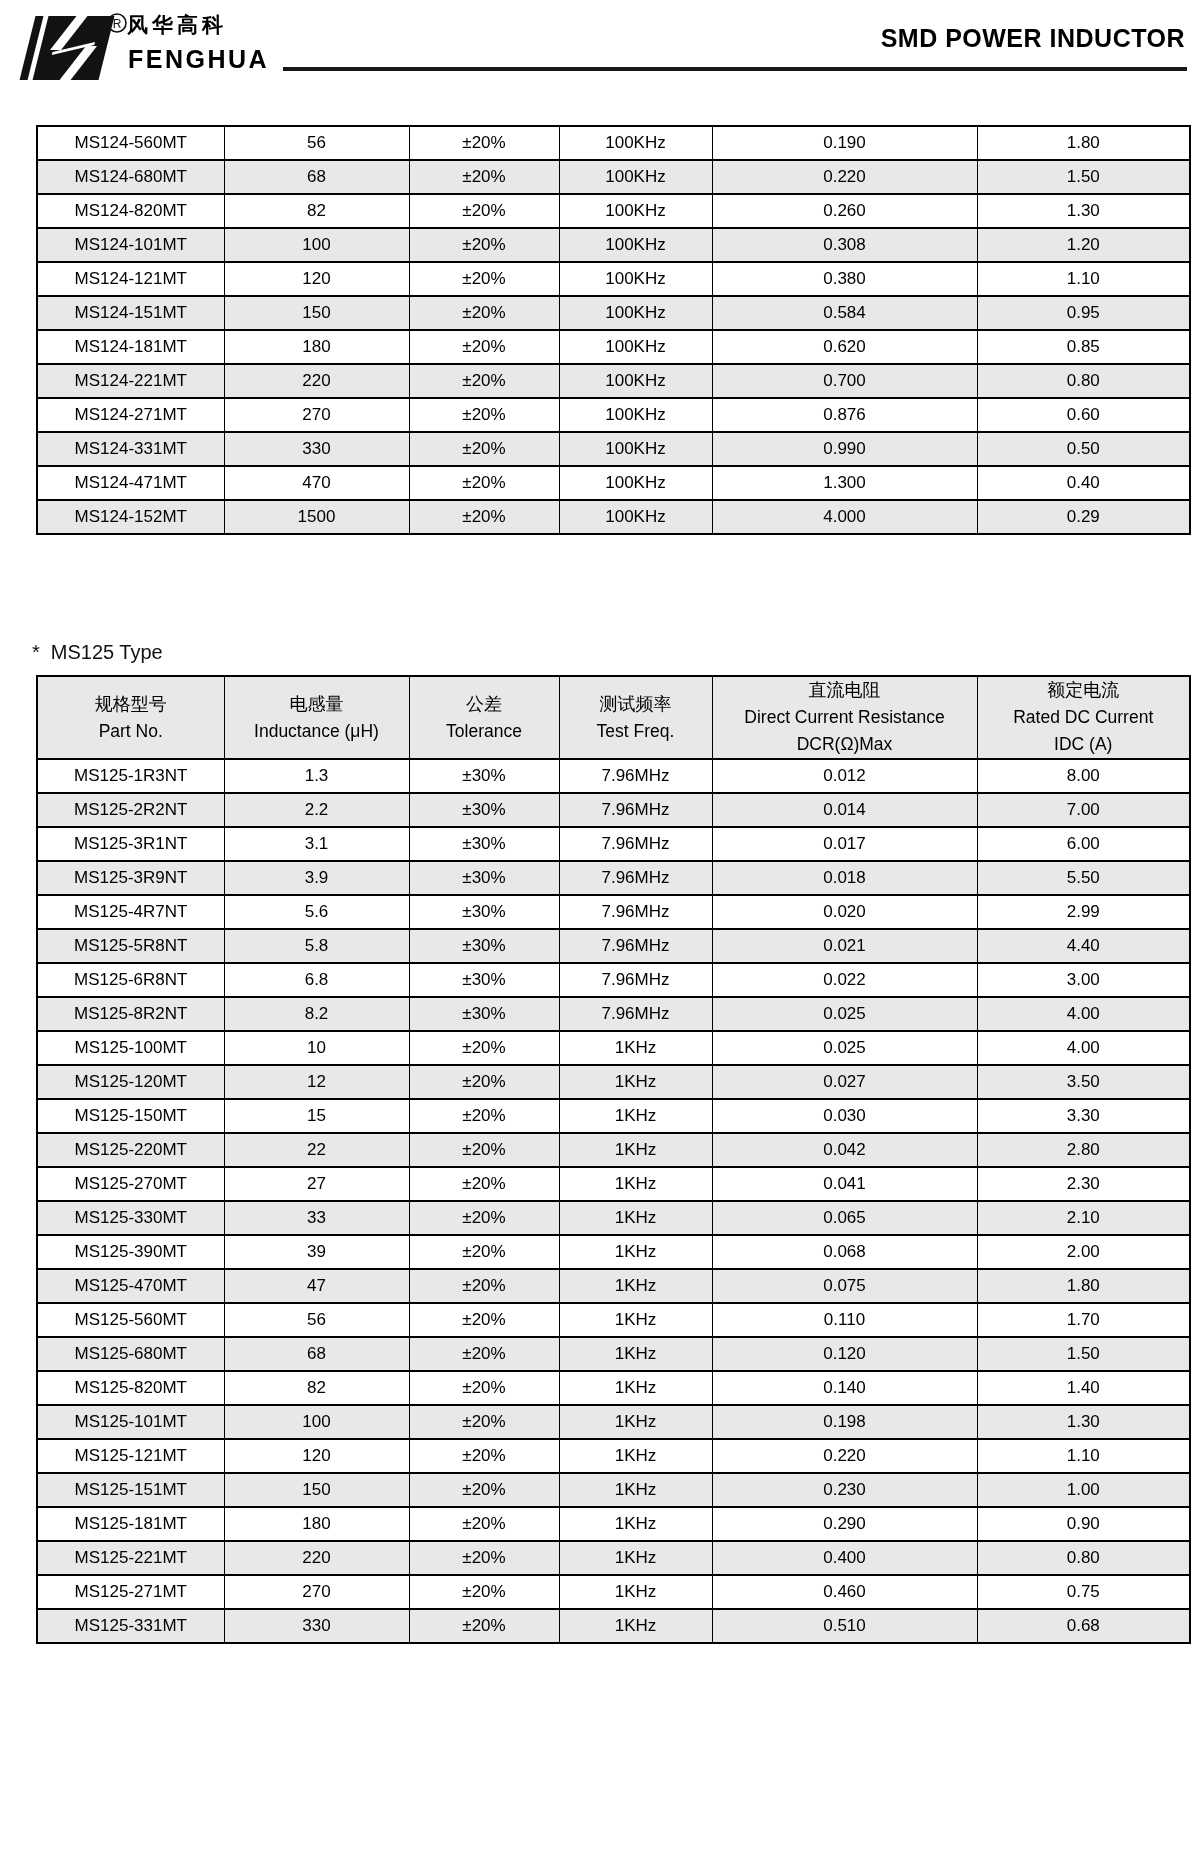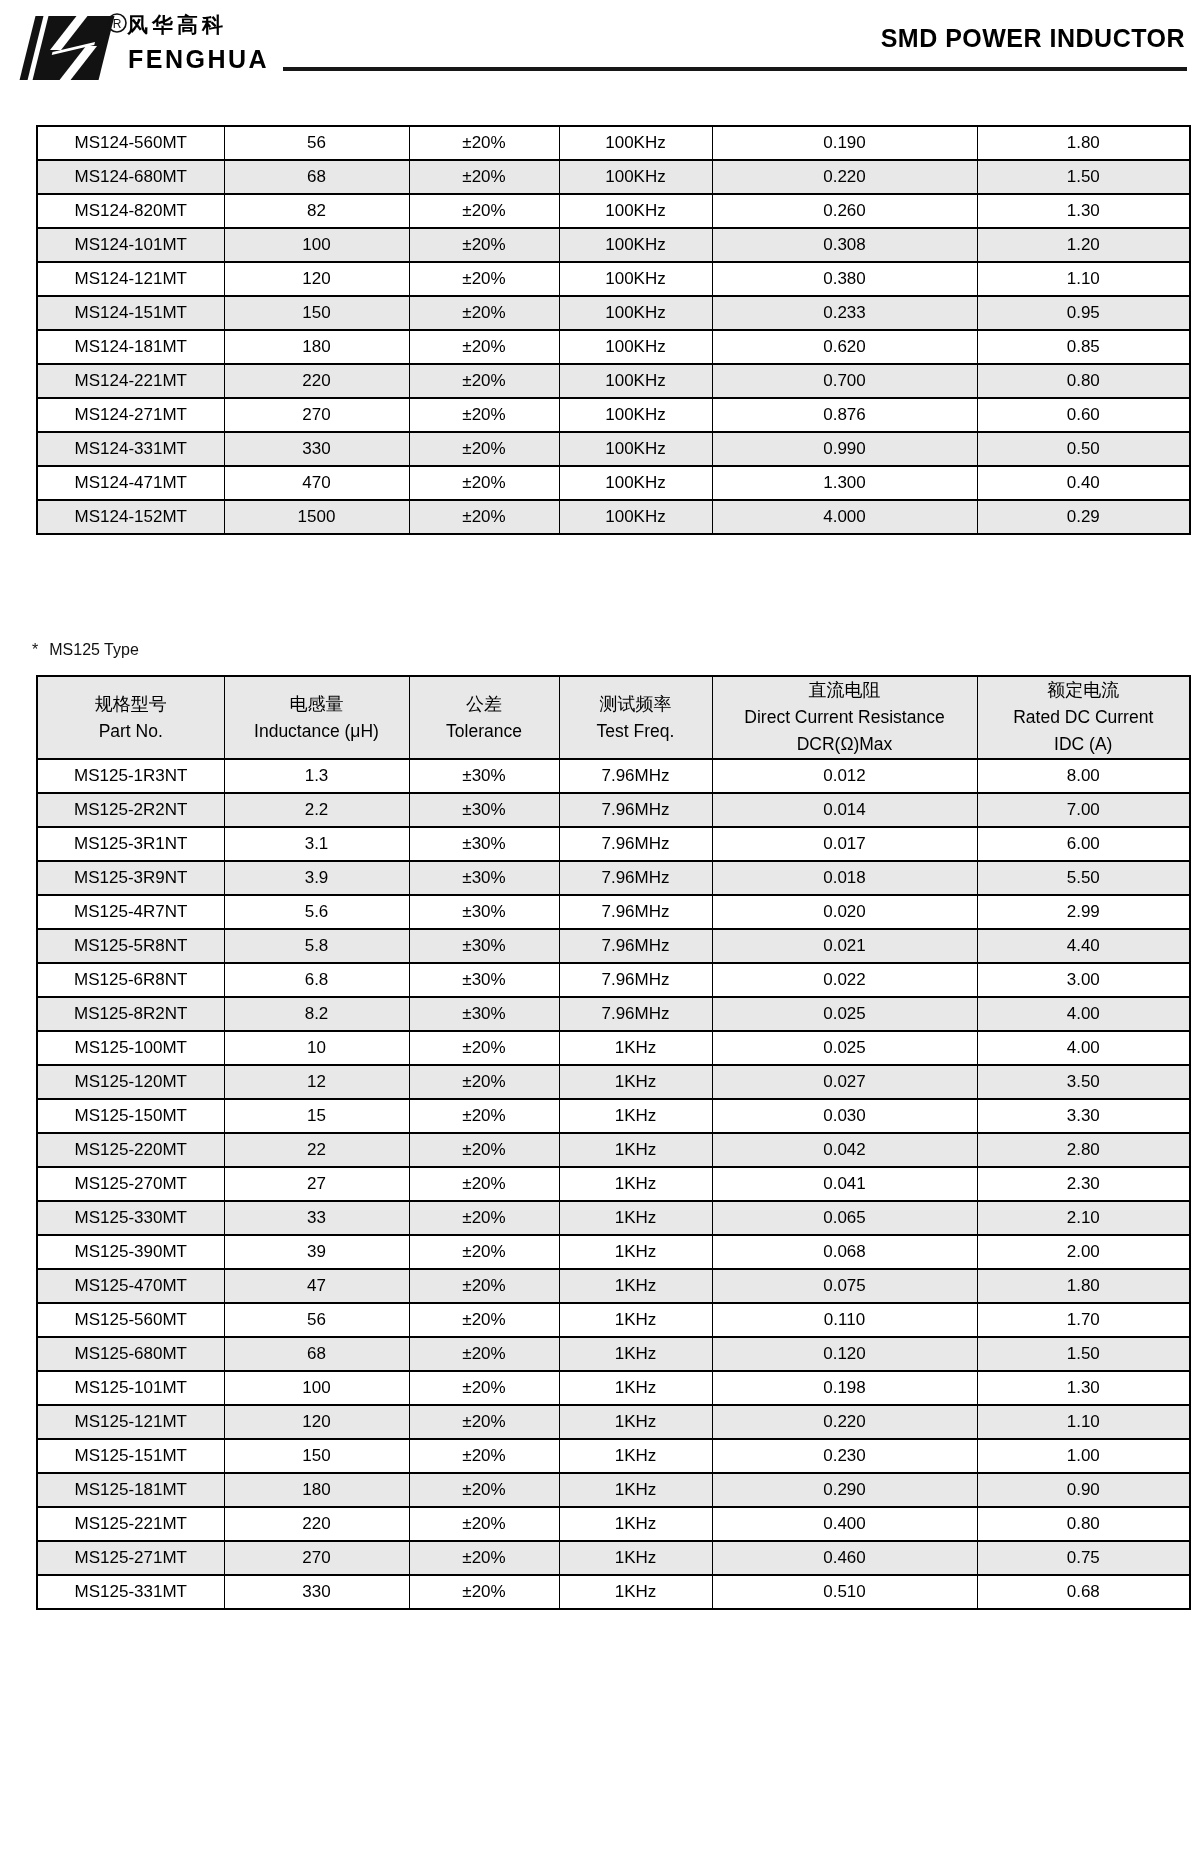--- a/index.html
+++ b/index.html
@@ -22,21 +22,21 @@
     border:1.5px solid #000;border-top:2px solid #000;border-bottom:2px solid #000;
     text-align:center;vertical-align:middle;padding:0;
     font-size:17px;font-weight:normal;color:#000;background:#fff;
   }
   tbody tr{height:34px;}
   tbody tr:nth-child(even) td{background:#e8e8e8;}
   thead tr{height:82px;}
   thead th{background:#e8e8e8;font-size:17.5px;line-height:27px;}
   thead th .cn{font-size:18px;}
   
-  .section-label{position:absolute;left:32px;top:641px;font-size:16px;color:#111;}
+  .section-label{position:absolute;left:32px;top:641px;font-size:20px;color:#111;}
   .section-label .txt{margin-left:11px;}
 </style>
 </head>
 <body>
 
 <div class="page">
 
   <div class="logo-mark">
     <svg width="112" height="80" viewBox="0 0 112 80">
       <g transform="skewX(-14) translate(18,0)">
@@ -103,21 +103,21 @@
           <td>±20%</td>
           <td>100KHz</td>
           <td>0.380</td>
           <td>1.10</td>
         </tr>
         <tr>
           <td>MS124-151MT</td>
           <td>150</td>
           <td>±20%</td>
           <td>100KHz</td>
-          <td>0.233</td>
+          <td>0.584</td>
           <td>0.95</td>
         </tr>
         <tr>
           <td>MS124-181MT</td>
           <td>180</td>
           <td>±20%</td>
           <td>100KHz</td>
           <td>0.620</td>
           <td>0.85</td>
         </tr>
@@ -346,20 +346,28 @@
         </tr>
         <tr>
           <td>MS125-680MT</td>
           <td>68</td>
           <td>±20%</td>
           <td>1KHz</td>
           <td>0.120</td>
           <td>1.50</td>
         </tr>
         <tr>
+          <td>MS125-820MT</td>
+          <td>82</td>
+          <td>±20%</td>
+          <td>1KHz</td>
+          <td>0.140</td>
+          <td>1.40</td>
+        </tr>
+        <tr>
           <td>MS125-101MT</td>
           <td>100</td>
           <td>±20%</td>
           <td>1KHz</td>
           <td>0.198</td>
           <td>1.30</td>
         </tr>
         <tr>
           <td>MS125-121MT</td>
           <td>120</td>

